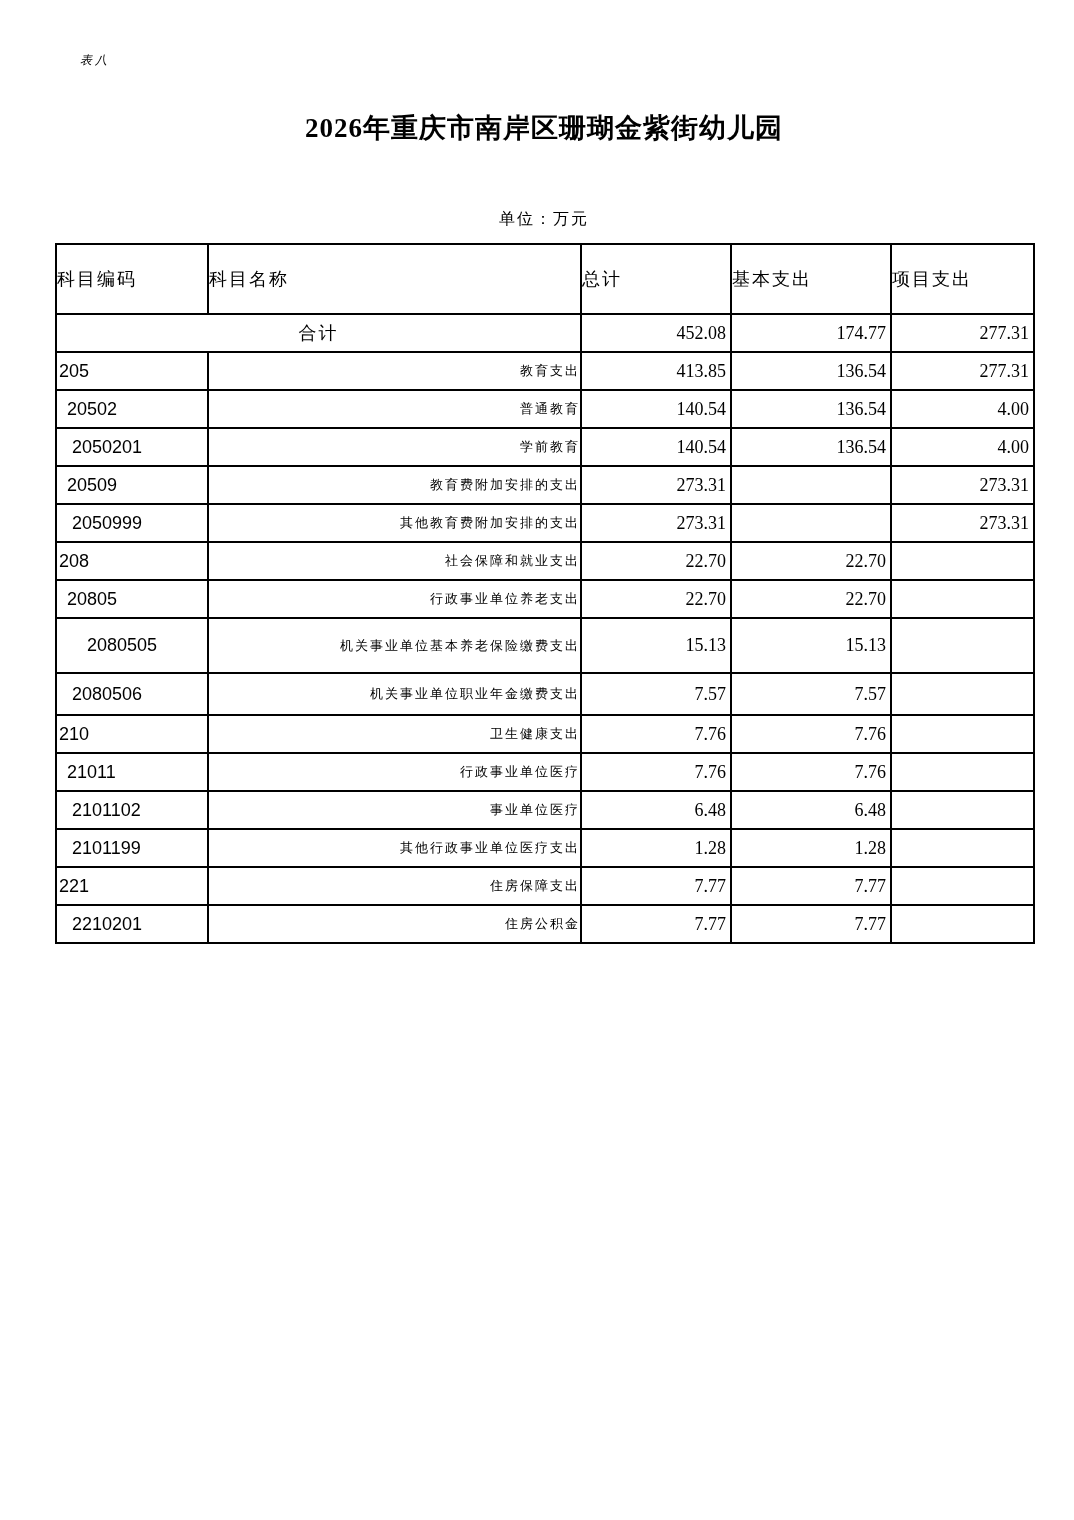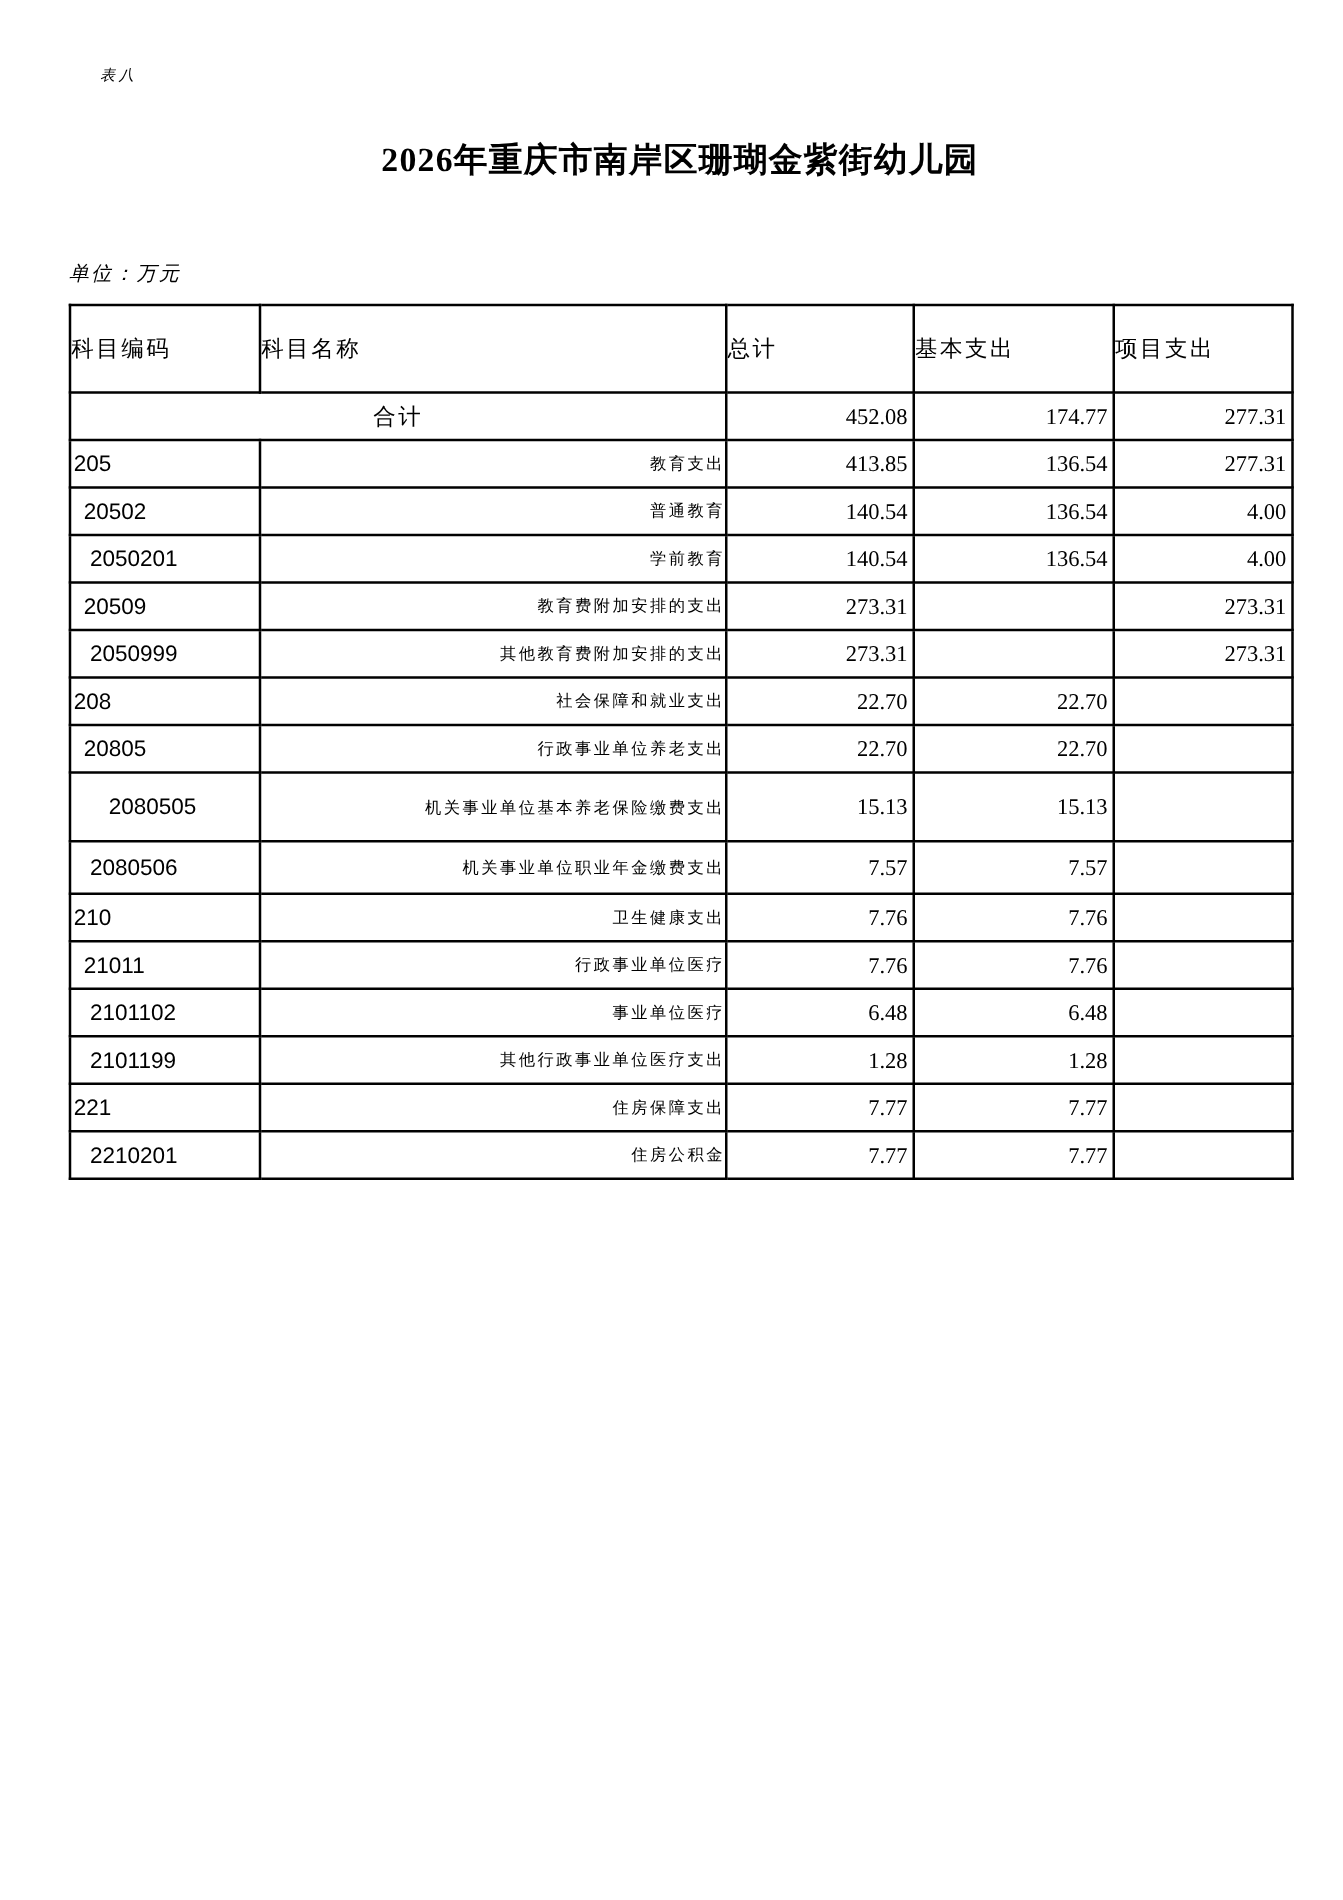--- a/index.html
+++ b/index.html
@@ -17,21 +17,21 @@
     margin-left: 23px;
   }
   .title-block {
     position: absolute; left: 55px; top: 110px; width: 978px;
     text-align: center; font-weight: bold;
     font-size: 27px; line-height: 37px;
     letter-spacing: 1px;
   }
   .unit-label {
     position: absolute; left: 55px; top: 209px; width: 978px;
-    text-align: left; font-size: 16px; font-style: italic;
+    text-align: center; font-size: 16px; 
     letter-spacing: 2px;
   }
   table.budget {
     position: absolute; left: 55px; top: 243px;
     width: 978px; border-collapse: collapse;
     table-layout: fixed;
   }
   table.budget th, table.budget td {
     border: 2px solid #000;
     vertical-align: middle;

